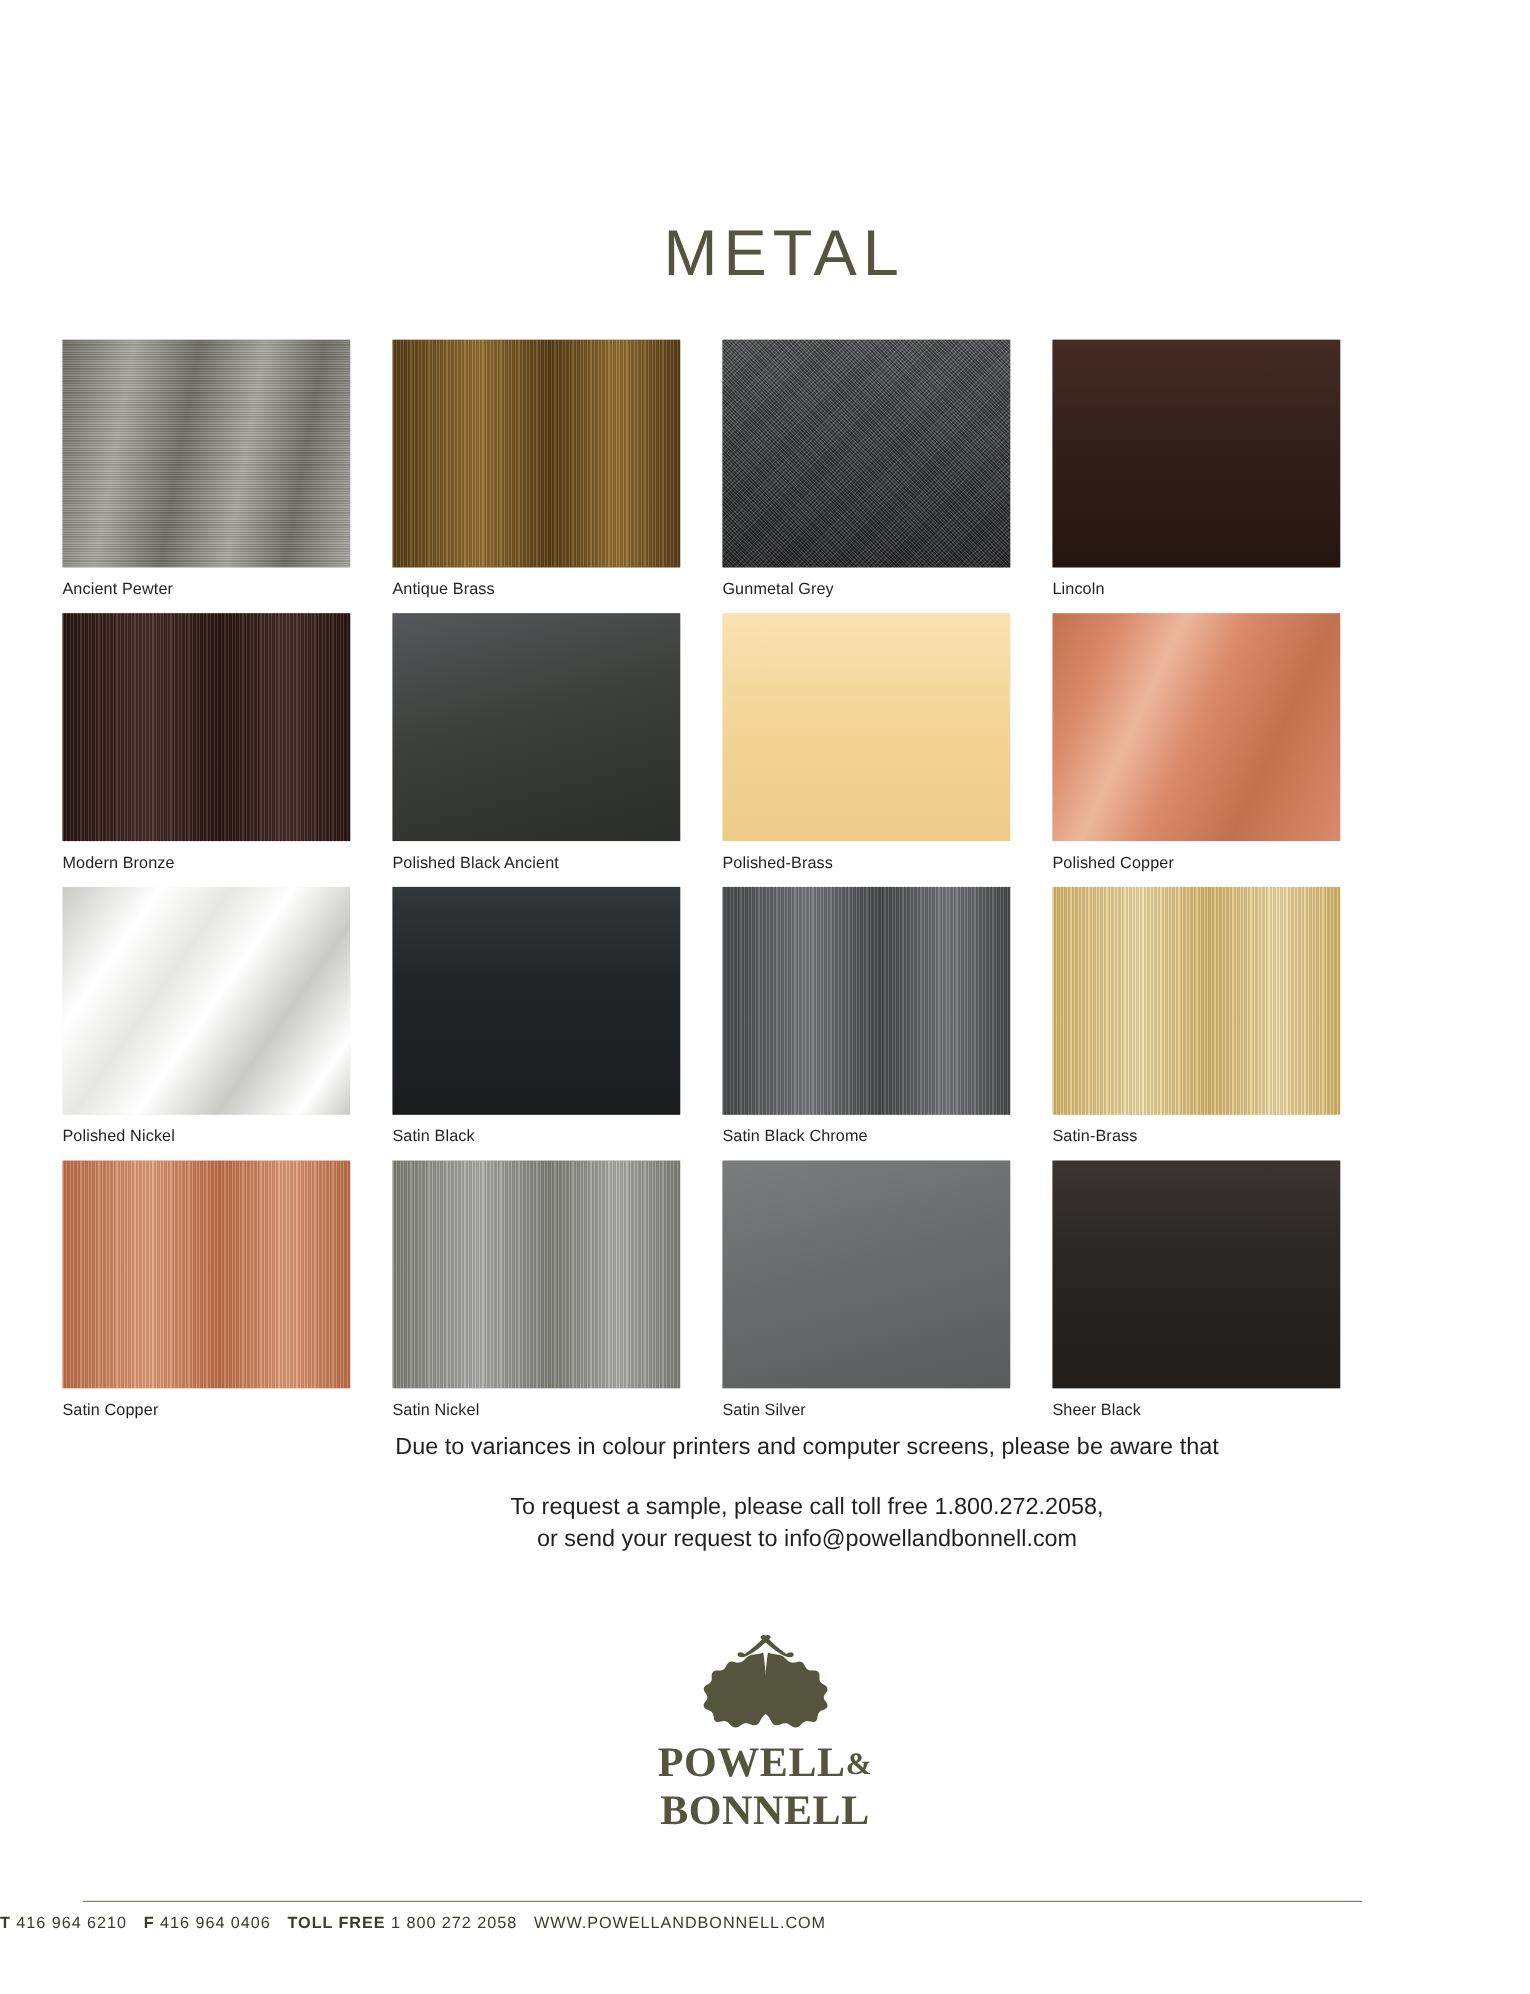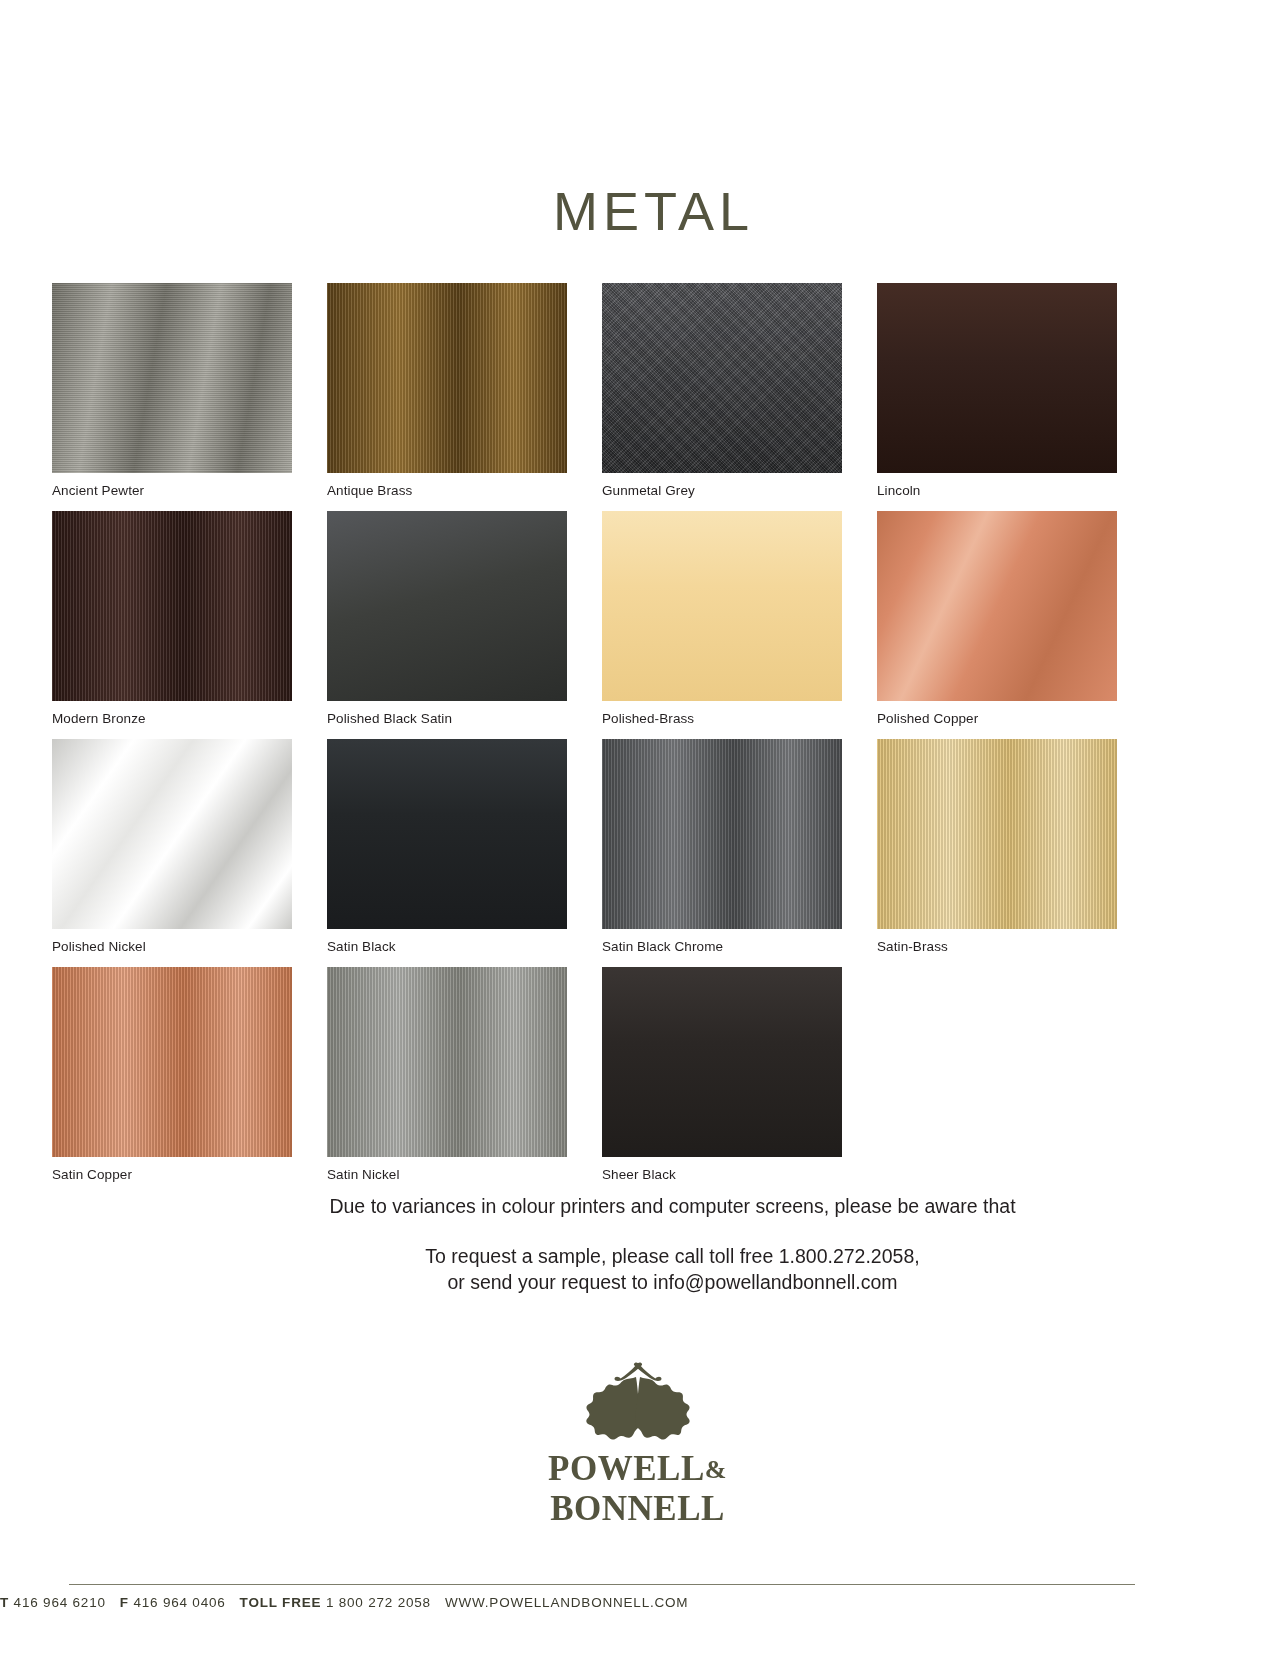--- a/index.html
+++ b/index.html
@@ -179,21 +179,21 @@
       <div class="cell">
         <div class="swatch">
           <div class="tex" style="background: repeating-linear-gradient(90deg, rgba(255, 255, 255, 0.11) 0px, rgba(255, 255, 255, 0.11) 1px, rgba(0, 0, 0, 0.13) 1px, rgba(0, 0, 0, 0.13) 3px), linear-gradient(90deg, rgb(42, 23, 19) 0%, rgb(75, 48, 42) 30%, rgb(42, 23, 19) 55%, rgb(75, 48, 42) 78%, rgb(42, 23, 19) 100%) rgb(59, 36, 32);"></div>
         </div>
         <span class="swatch-label">Modern Bronze</span>
       </div>
       <div class="cell">
         <div class="swatch">
           <div class="tex" style="background: linear-gradient(165deg, rgb(85, 87, 90) 0%, rgb(61, 63, 60) 45%, rgb(43, 45, 43) 100%) rgb(61, 63, 60);"></div>
         </div>
-        <span class="swatch-label">Polished Black Satin</span>
+        <span class="swatch-label">Polished Black Ancient</span>
       </div>
       <div class="cell">
         <div class="swatch">
           <div class="tex" style="background: linear-gradient(rgb(248, 227, 180) 0%, rgb(244, 215, 154) 40%, rgb(236, 203, 134) 100%) rgb(244, 215, 154);"></div>
         </div>
         <span class="swatch-label">Polished-Brass</span>
       </div>
       <div class="cell">
         <div class="swatch">
           <div class="tex" style="background: linear-gradient(115deg, rgb(192, 114, 79) 0%, rgb(217, 138, 105) 18%, rgb(237, 183, 156) 34%, rgb(217, 138, 105) 50%, rgb(192, 114, 79) 72%, rgb(217, 138, 105) 100%) rgb(217, 138, 105);"></div>
@@ -228,20 +228,26 @@
         <div class="swatch">
           <div class="tex" style="background: repeating-linear-gradient(90deg, rgba(255, 255, 255, 0.11) 0px, rgba(255, 255, 255, 0.11) 1px, rgba(0, 0, 0, 0.13) 1px, rgba(0, 0, 0, 0.13) 3px), linear-gradient(90deg, rgb(197, 117, 76) 0%, rgb(233, 165, 131) 30%, rgb(197, 117, 76) 55%, rgb(233, 165, 131) 78%, rgb(197, 117, 76) 100%) rgb(218, 138, 97);"></div>
         </div>
         <span class="swatch-label">Satin Copper</span>
       </div>
       <div class="cell">
         <div class="swatch">
           <div class="tex" style="background: repeating-linear-gradient(90deg, rgba(255, 255, 255, 0.11) 0px, rgba(255, 255, 255, 0.11) 1px, rgba(0, 0, 0, 0.13) 1px, rgba(0, 0, 0, 0.13) 3px), linear-gradient(90deg, rgb(133, 134, 127) 0%, rgb(180, 181, 177) 30%, rgb(133, 134, 127) 55%, rgb(180, 181, 177) 78%, rgb(133, 134, 127) 100%) rgb(154, 155, 151);"></div>
         </div>
         <span class="swatch-label">Satin Nickel</span>
+      </div>
+      <div class="cell">
+        <div class="swatch">
+          <div class="tex" style="background: linear-gradient(165deg, rgb(123, 124, 126) 0%, rgb(106, 107, 108) 45%, rgb(90, 91, 92) 100%) rgb(106, 107, 108);"></div>
+        </div>
+        <span class="swatch-label">Satin Silver</span>
       </div>
       <div class="cell">
         <div class="swatch">
           <div class="tex" style="background: linear-gradient(rgb(58, 53, 51) 0%, rgb(43, 39, 37) 40%, rgb(32, 29, 27) 100%) rgb(43, 39, 37);"></div>
         </div>
         <span class="swatch-label">Sheer Black</span>
       </div>
     </div>
 
   <div class="notes">

